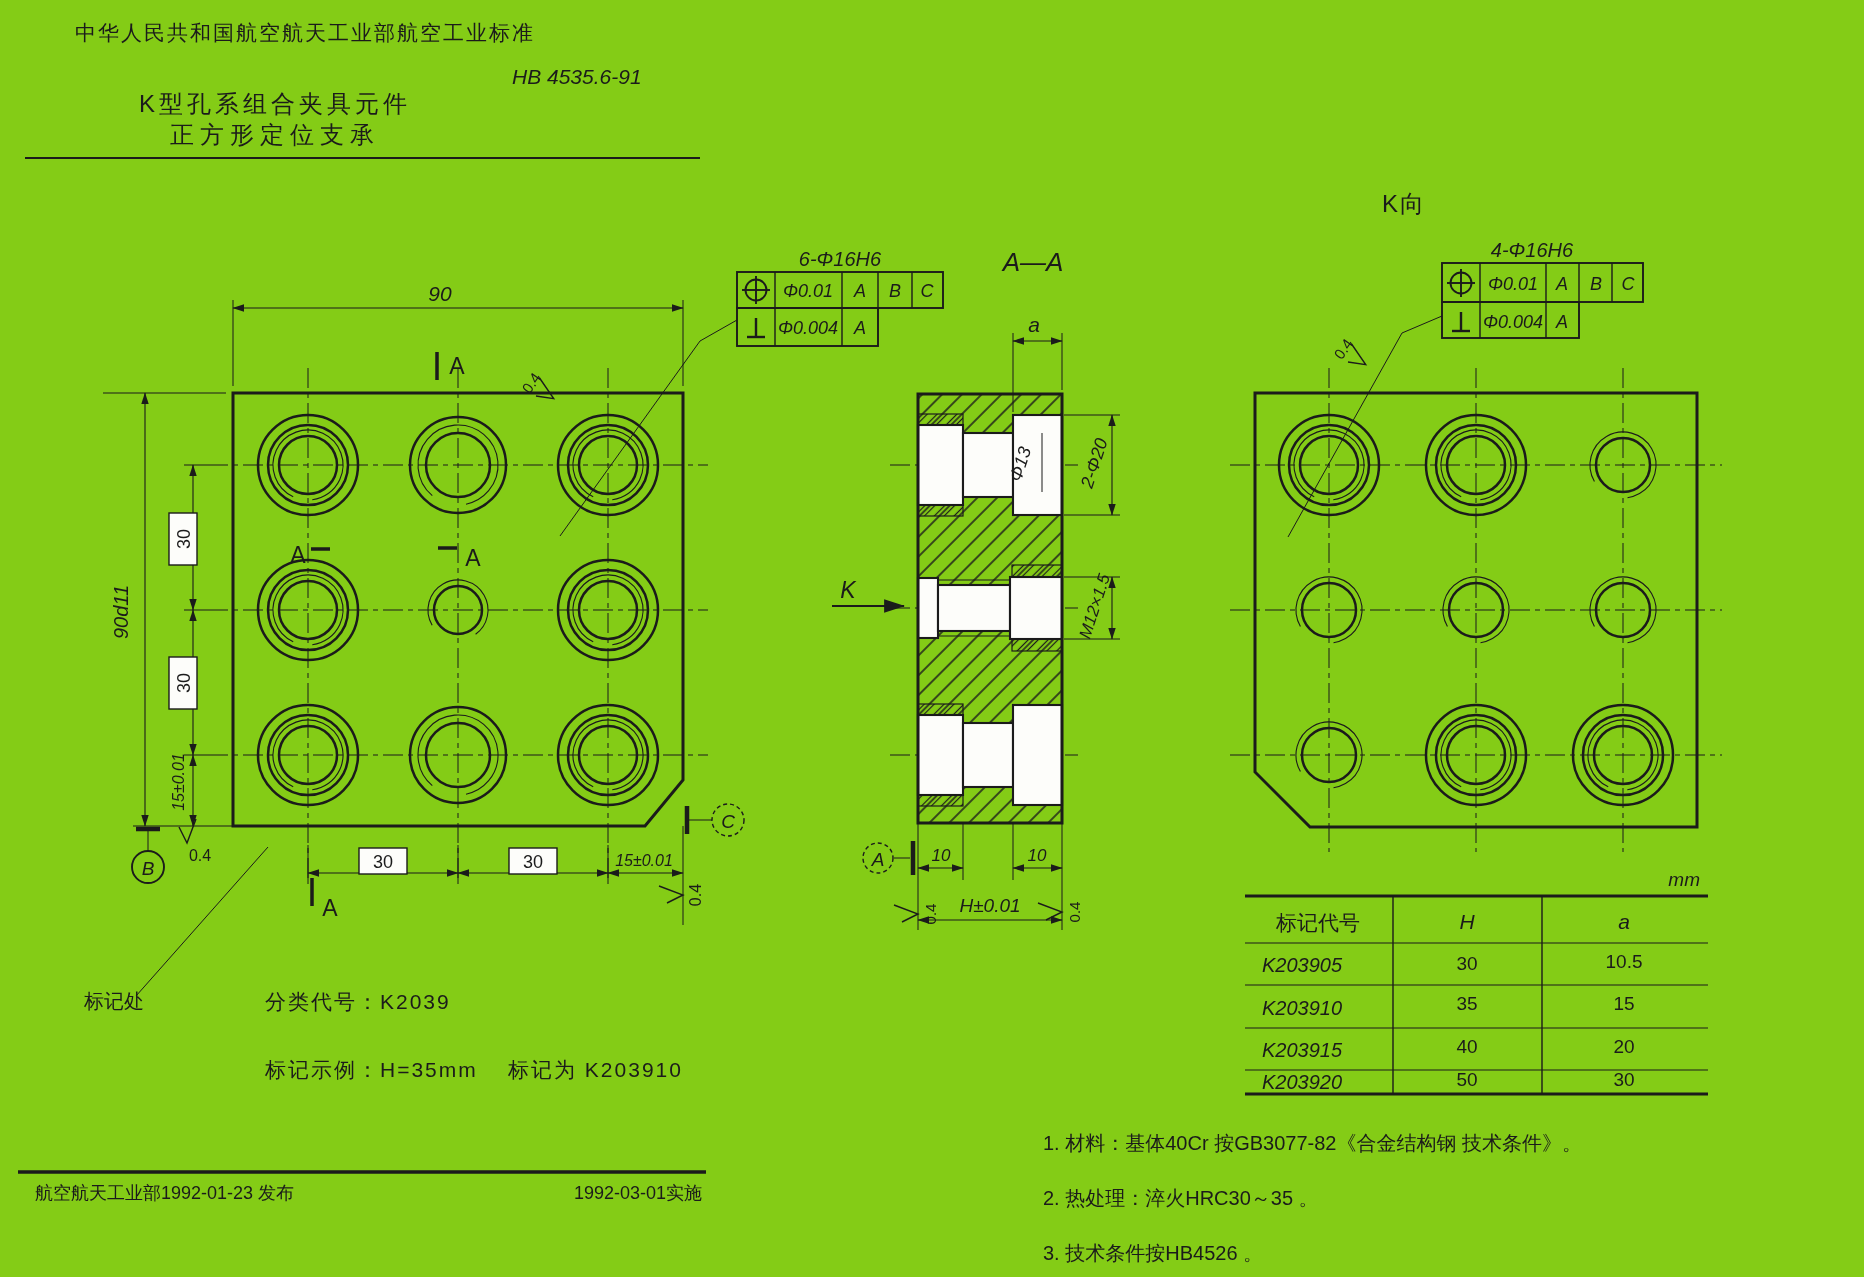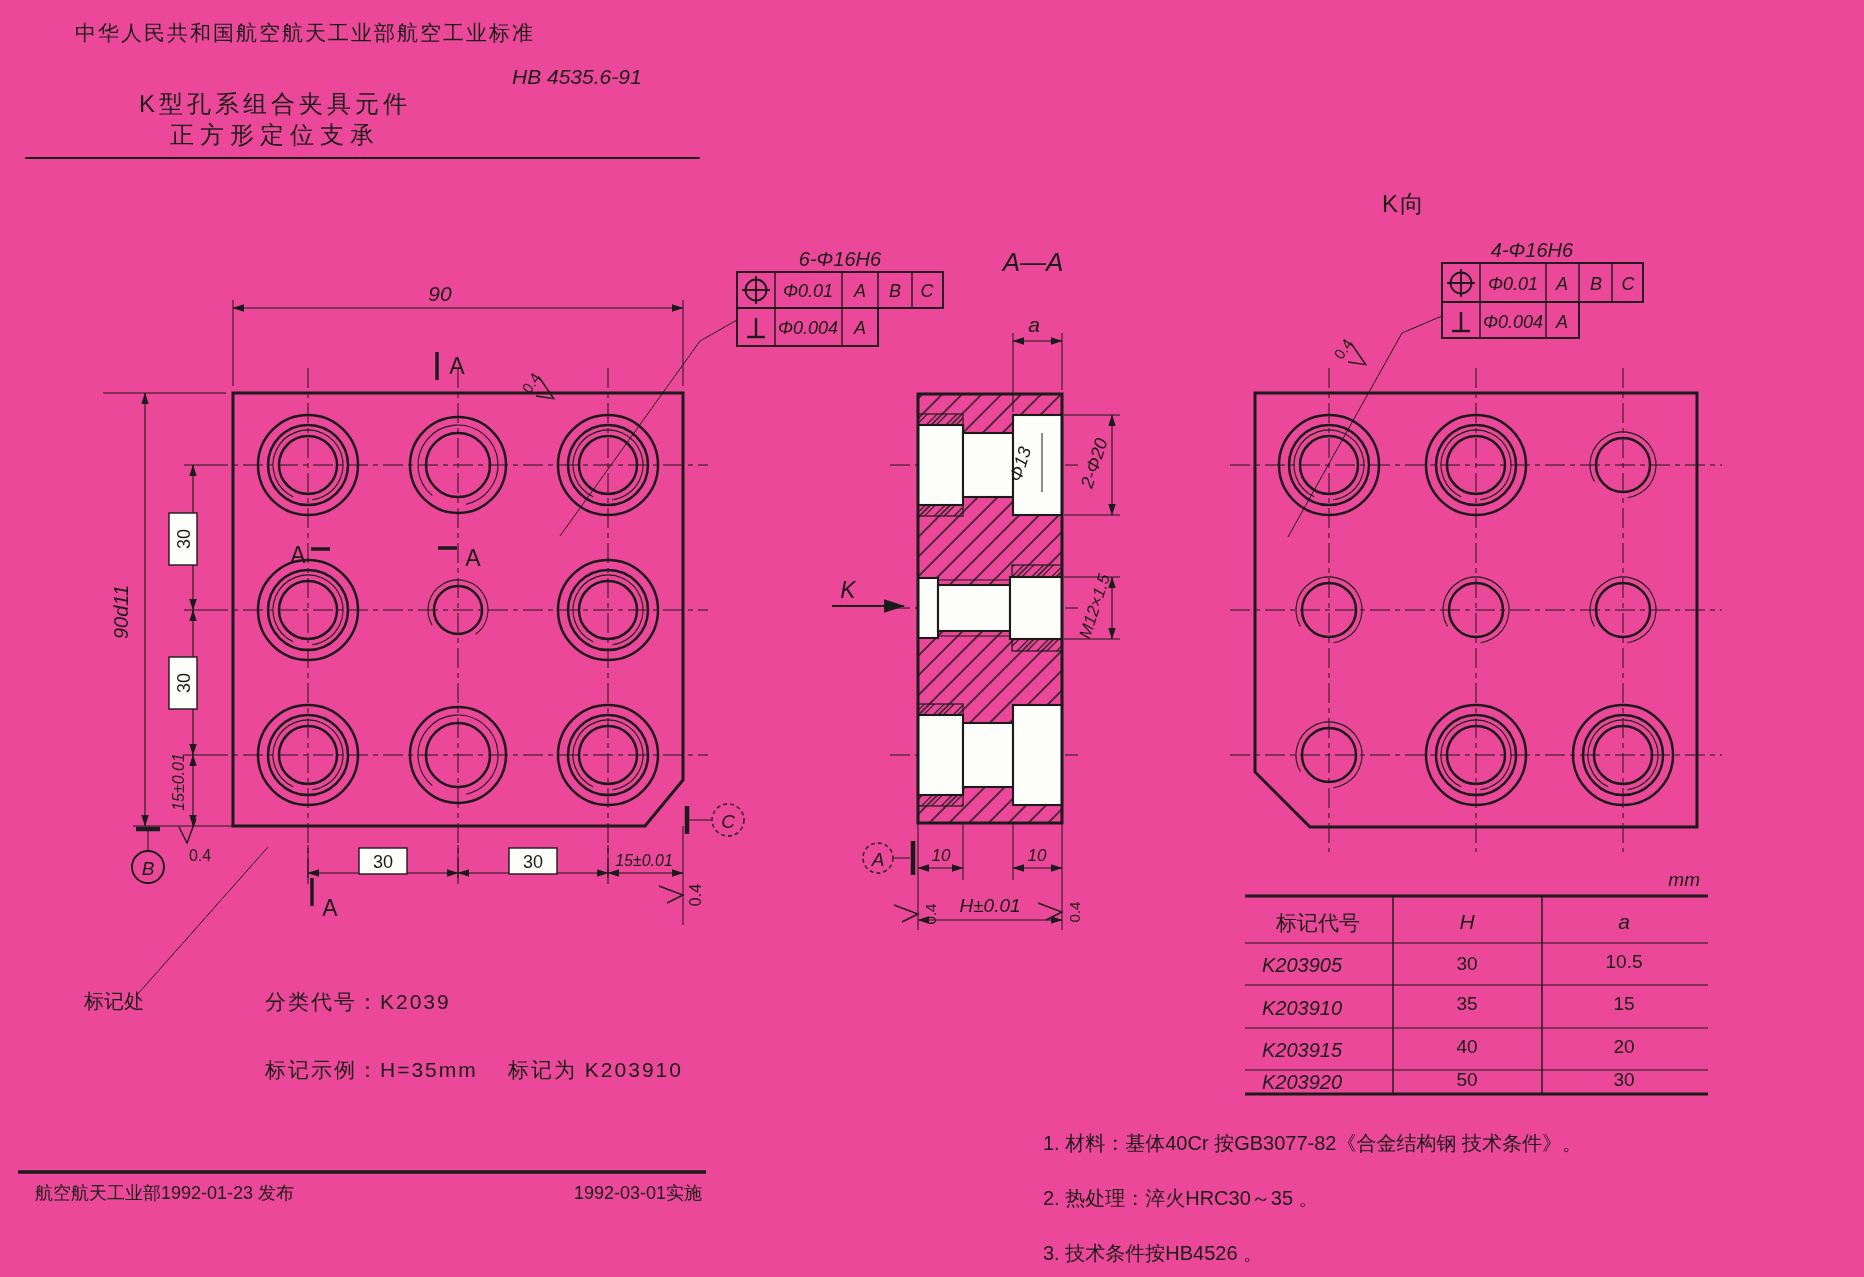--- a/index.html
+++ b/index.html
@@ -1,16 +1,16 @@
 <!DOCTYPE html>
 <html><head>
 <meta charset="utf-8">
 <style>
   html,body{margin:0;padding:0;background:#e8e8e4;}
-  #sheet{position:relative;width:1864px;height:1277px;background:#ec4899;overflow:hidden;}
+  #sheet{position:relative;width:1864px;height:1277px;background:#84cc16;overflow:hidden;}
   svg{position:absolute;left:0;top:0;}
   text{font-family:"Liberation Sans","DejaVu Sans",sans-serif;fill:#1b1b1b;}
   .i{font-style:italic;}
   .mid{text-anchor:middle;}
   .end{text-anchor:end;}
   .s15{font-size:15px}.s16{font-size:16px}.s17{font-size:17px}.s18{font-size:18px}
   .s19{font-size:19px}.s20{font-size:20px}.s21{font-size:21px}
   .s23{font-size:23px}.s24{font-size:24px}.s26{font-size:26px}
   .ls2{letter-spacing:2px}.ls4{letter-spacing:4px}.ls6{letter-spacing:6px}
   .ln{stroke:#1b1b1b;fill:none;}

